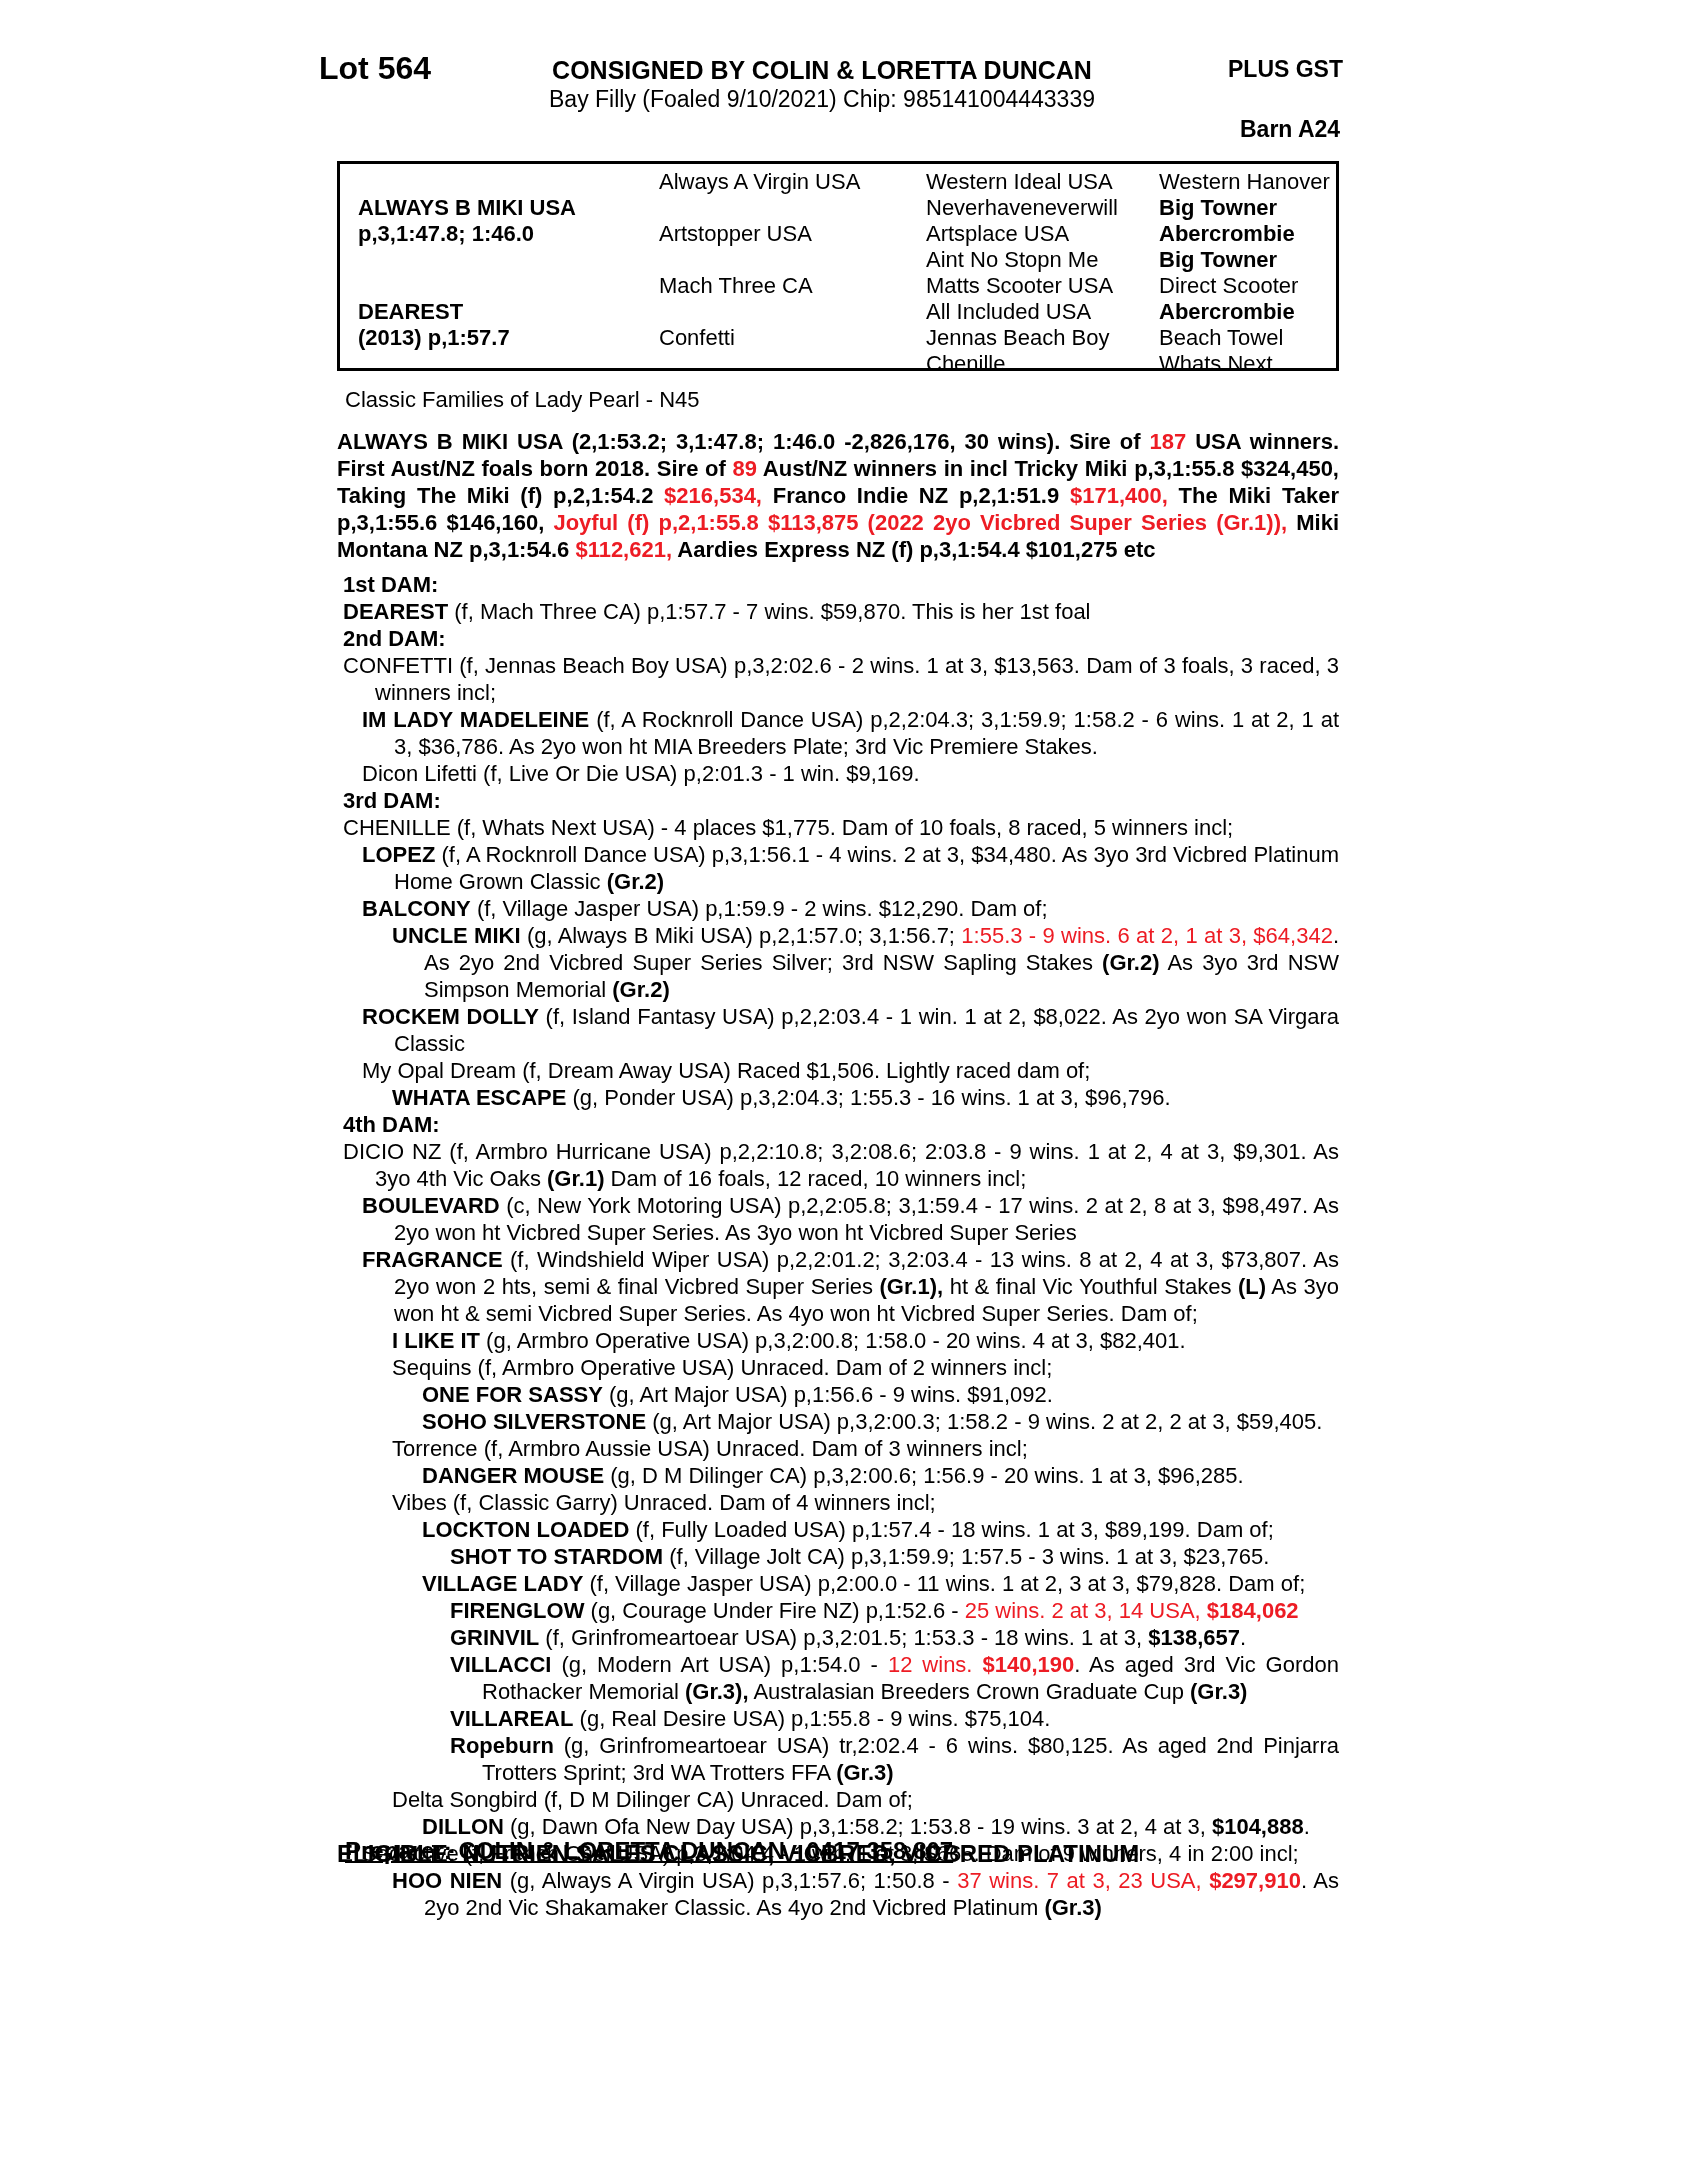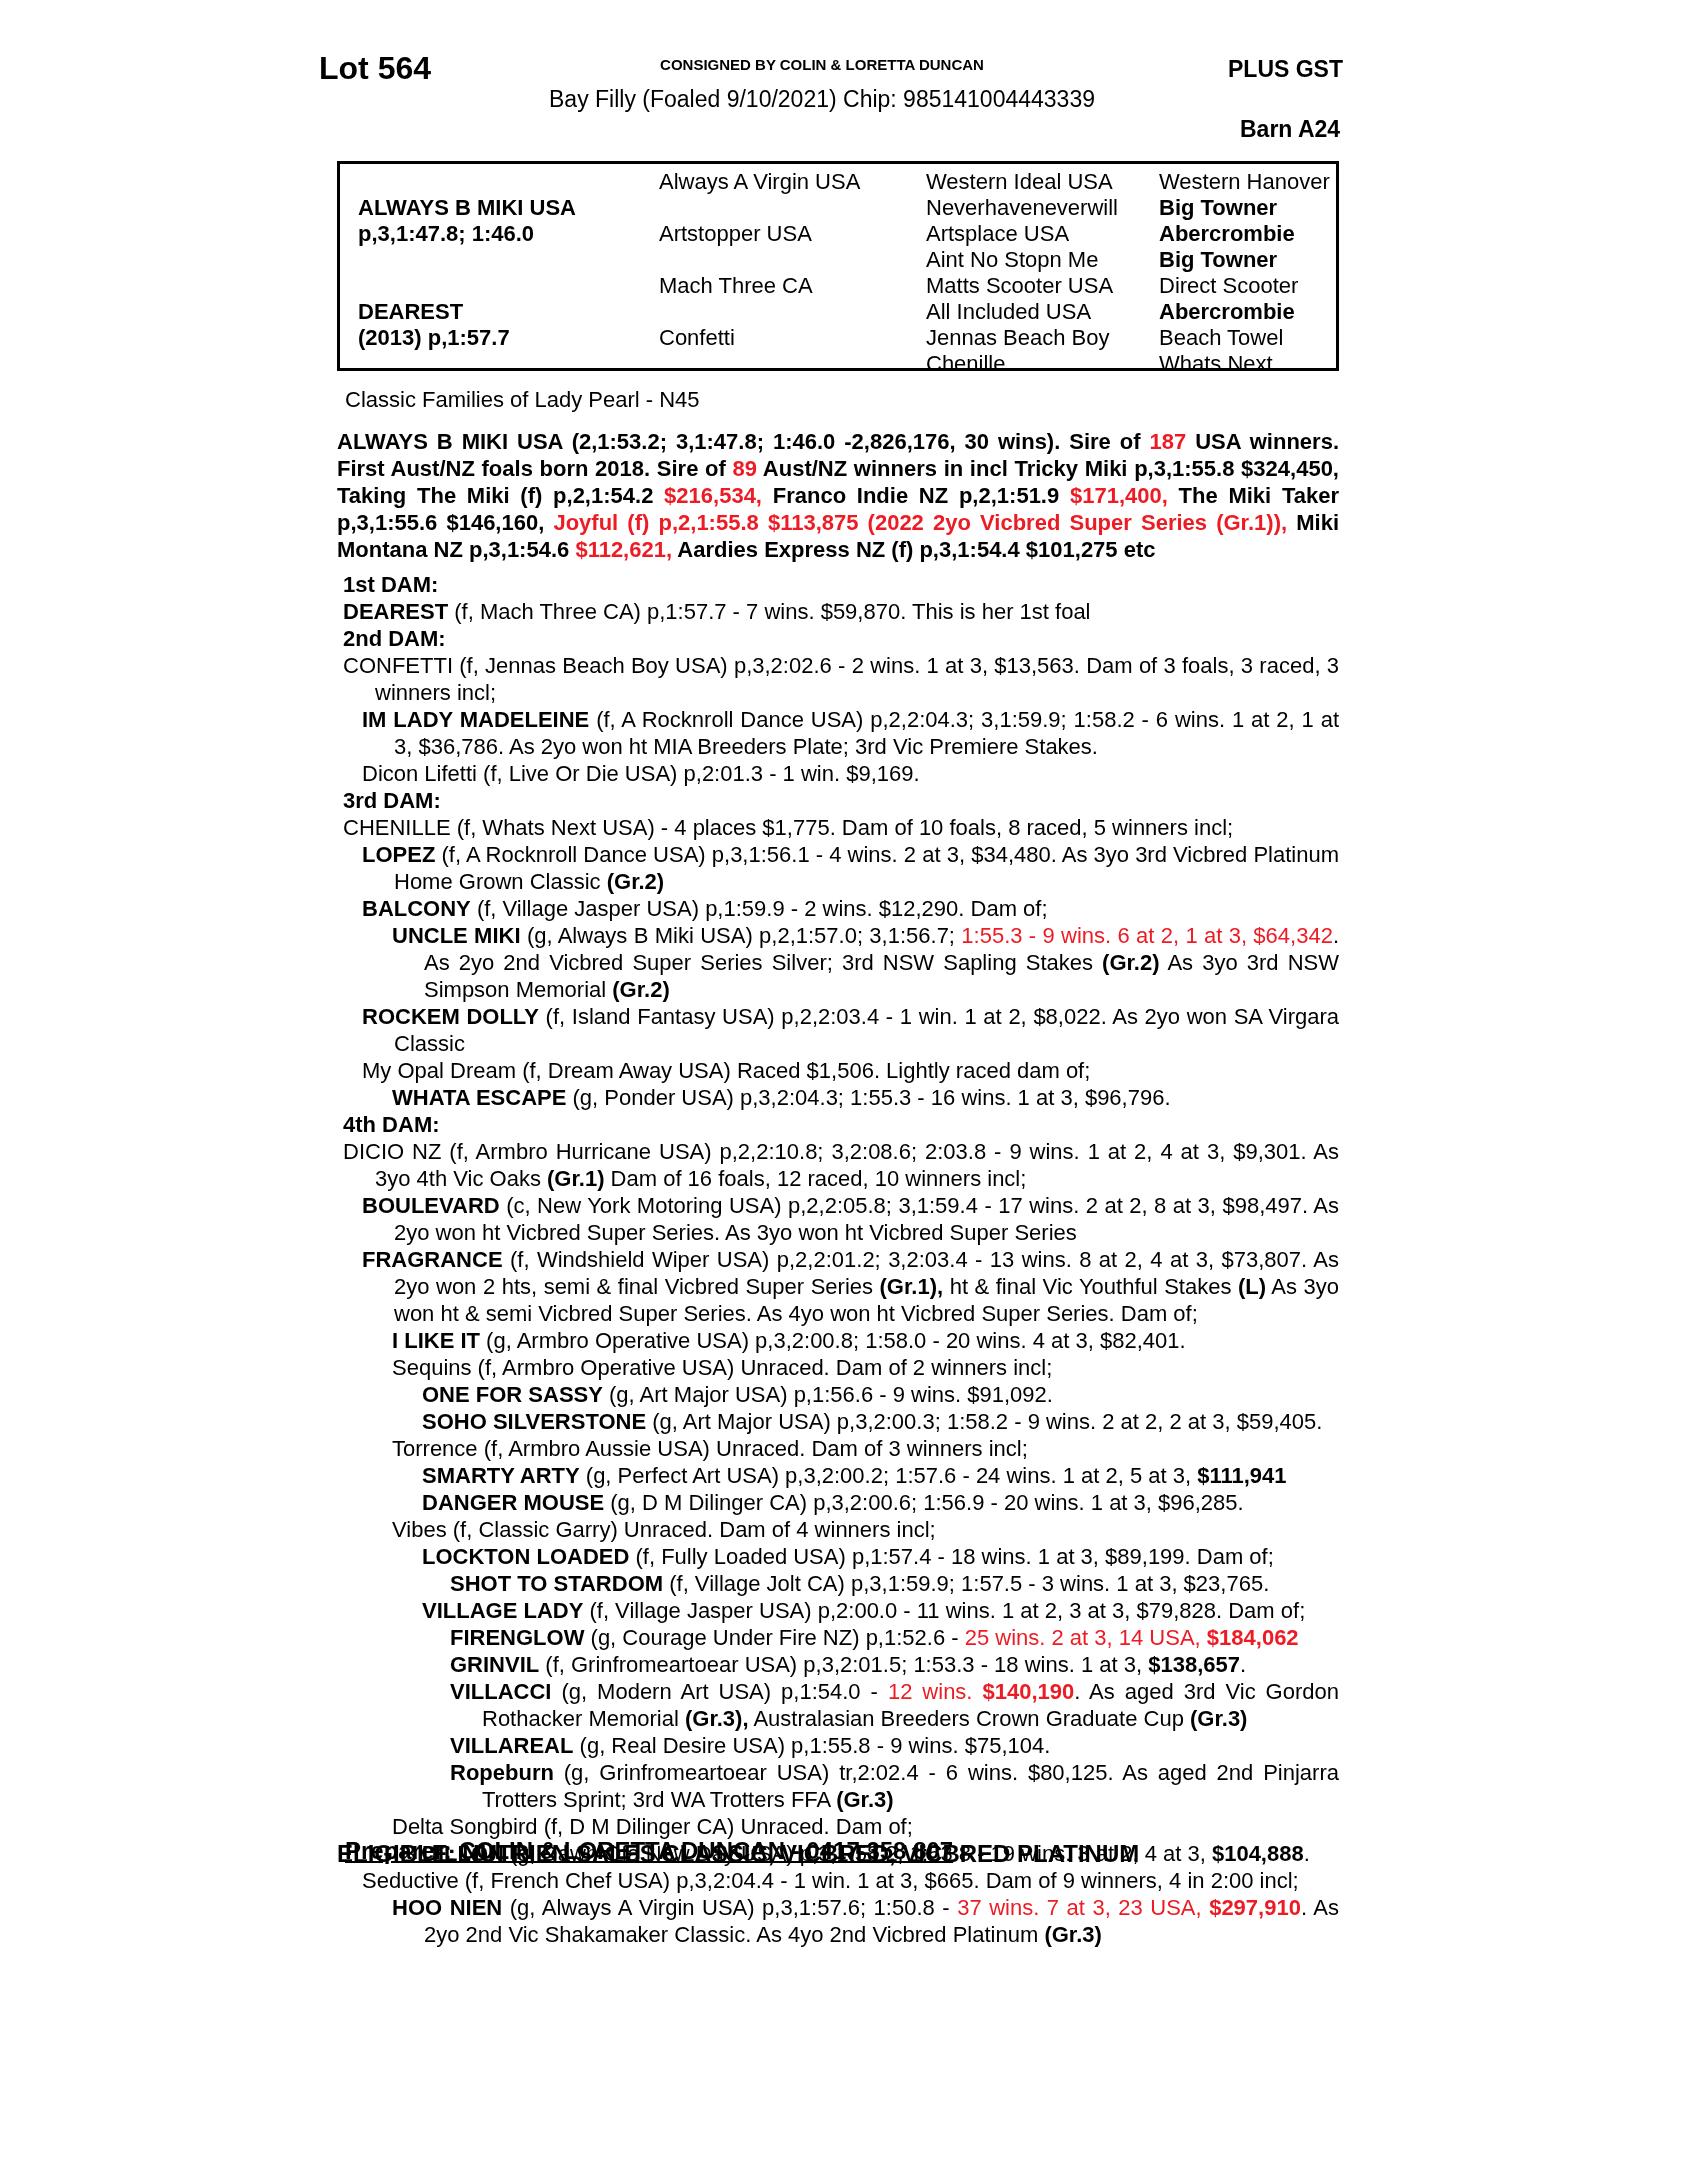--- a/index.html
+++ b/index.html
@@ -3,21 +3,21 @@
 <meta charset="utf-8">
 <style>
   html,body{margin:0;padding:0;}
   body{background:#ffffff;font-family:"Liberation Sans","DejaVu Sans",sans-serif;color:#000;}
   #page{position:relative;width:1683px;height:2178px;background:#ffffff;overflow:hidden;}
 
   .abs{position:absolute;}
   .b{font-weight:bold;}
 
   #lot-number{left:319px;top:50px;font-size:32px;font-weight:bold;}
-  #consigned-line{left:416px;top:56px;width:812px;font-size:15px;font-weight:bold;text-align:center;}
+  #consigned-line{left:416px;top:56px;width:812px;font-size:25px;font-weight:bold;text-align:center;}
   #foal-line{left:416px;top:86px;width:812px;font-size:23px;text-align:center;}
   #plus-gst{left:1228px;top:56px;font-size:23px;font-weight:bold;}
   #barn-number{left:1240px;top:116px;font-size:23px;font-weight:bold;}
 
   #pedigree-table{left:337px;top:161px;width:996px;height:204px;border:3px solid #000;font-size:22px;}
   .ped-col{position:absolute;top:5px;line-height:26px;white-space:nowrap;}
   #ped-col1{left:18px;}
   #ped-col2{left:319px;}
   #ped-col3{left:586px;}
   #ped-col4{left:819px;}
@@ -119,21 +119,20 @@
       <p class="lv2"><span class="seg-b">WHATA ESCAPE</span><span> (g, Ponder USA) p,3,2:04.3; 1:55.3 - 16 wins. 1 at 3, $96,796.</span></p>
       <p class="lv0 hd"><span class="seg-b">4th DAM:</span></p>
       <p class="lv0"><span>DICIO NZ (f, Armbro Hurricane USA) p,2,2:10.8; 3,2:08.6; 2:03.8 - 9 wins. 1 at 2, 4 at 3, $9,301. As 3yo 4th Vic Oaks </span><span class="seg-b">(Gr.1)</span><span> Dam of 16 foals, 12 raced, 10 winners incl;</span></p>
       <p class="lv1"><span class="seg-b">BOULEVARD</span><span> (c, New York Motoring USA) p,2,2:05.8; 3,1:59.4 - 17 wins. 2 at 2, 8 at 3, $98,497. As 2yo won ht Vicbred Super Series. As 3yo won ht Vicbred Super Series</span></p>
       <p class="lv1"><span class="seg-b">FRAGRANCE</span><span> (f, Windshield Wiper USA) p,2,2:01.2; 3,2:03.4 - 13 wins. 8 at 2, 4 at 3, $73,807. As 2yo won 2 hts, semi &amp; final Vicbred Super Series </span><span class="seg-b">(Gr.1),</span><span> ht &amp; final Vic Youthful Stakes </span><span class="seg-b">(L)</span><span> As 3yo won ht &amp; semi Vicbred Super Series. As 4yo won ht Vicbred Super Series. Dam of;</span></p>
       <p class="lv2"><span class="seg-b">I LIKE IT</span><span> (g, Armbro Operative USA) p,3,2:00.8; 1:58.0 - 20 wins. 4 at 3, $82,401.</span></p>
       <p class="lv2"><span>Sequins (f, Armbro Operative USA) Unraced. Dam of 2 winners incl;</span></p>
       <p class="lv3"><span class="seg-b">ONE FOR SASSY</span><span> (g, Art Major USA) p,1:56.6 - 9 wins. $91,092.</span></p>
       <p class="lv3"><span class="seg-b">SOHO SILVERSTONE</span><span> (g, Art Major USA) p,3,2:00.3; 1:58.2 - 9 wins. 2 at 2, 2 at 3, $59,405.</span></p>
       <p class="lv2"><span>Torrence (f, Armbro Aussie USA) Unraced. Dam of 3 winners incl;</span></p>
-      <p class="lv3"><span class="seg-b">SMARTY ARTY</span><span> (g, Perfect Art USA) p,3,2:00.2; 1:57.6 - 24 wins. 1 at 2, 5 at 3, </span><span class="seg-b">$111,941</span></p>
       <p class="lv3"><span class="seg-b">DANGER MOUSE</span><span> (g, D M Dilinger CA) p,3,2:00.6; 1:56.9 - 20 wins. 1 at 3, $96,285.</span></p>
       <p class="lv2"><span>Vibes (f, Classic Garry) Unraced. Dam of 4 winners incl;</span></p>
       <p class="lv3"><span class="seg-b">LOCKTON LOADED</span><span> (f, Fully Loaded USA) p,1:57.4 - 18 wins. 1 at 3, $89,199. Dam of;</span></p>
       <p class="lv4"><span class="seg-b">SHOT TO STARDOM</span><span> (f, Village Jolt CA) p,3,1:59.9; 1:57.5 - 3 wins. 1 at 3, $23,765.</span></p>
       <p class="lv3"><span class="seg-b">VILLAGE LADY</span><span> (f, Village Jasper USA) p,2:00.0 - 11 wins. 1 at 2, 3 at 3, $79,828. Dam of;</span></p>
       <p class="lv4"><span class="seg-b">FIRENGLOW</span><span> (g, Courage Under Fire NZ) p,1:52.6 - </span><span class="seg-r">25 wins. 2 at 3, 14 USA, </span><span class="seg-br">$184,062</span></p>
       <p class="lv4"><span class="seg-b">GRINVIL</span><span> (f, Grinfromeartoear USA) p,3,2:01.5; 1:53.3 - 18 wins. 1 at 3, </span><span class="seg-b">$138,657</span><span>.</span></p>
       <p class="lv4"><span class="seg-b">VILLACCI</span><span> (g, Modern Art USA) p,1:54.0 - </span><span class="seg-r">12 wins. </span><span class="seg-br">$140,190</span><span>. As aged 3rd Vic Gordon Rothacker Memorial </span><span class="seg-b">(Gr.3),</span><span> Australasian Breeders Crown Graduate Cup </span><span class="seg-b">(Gr.3)</span></p>
       <p class="lv4"><span class="seg-b">VILLAREAL</span><span> (g, Real Desire USA) p,1:55.8 - 9 wins. $75,104.</span></p>
       <p class="lv4"><span class="seg-b">Ropeburn</span><span> (g, Grinfromeartoear USA) tr,2:02.4 - 6 wins. $80,125. As aged 2nd Pinjarra Trotters Sprint; 3rd WA Trotters FFA </span><span class="seg-b">(Gr.3)</span></p>

